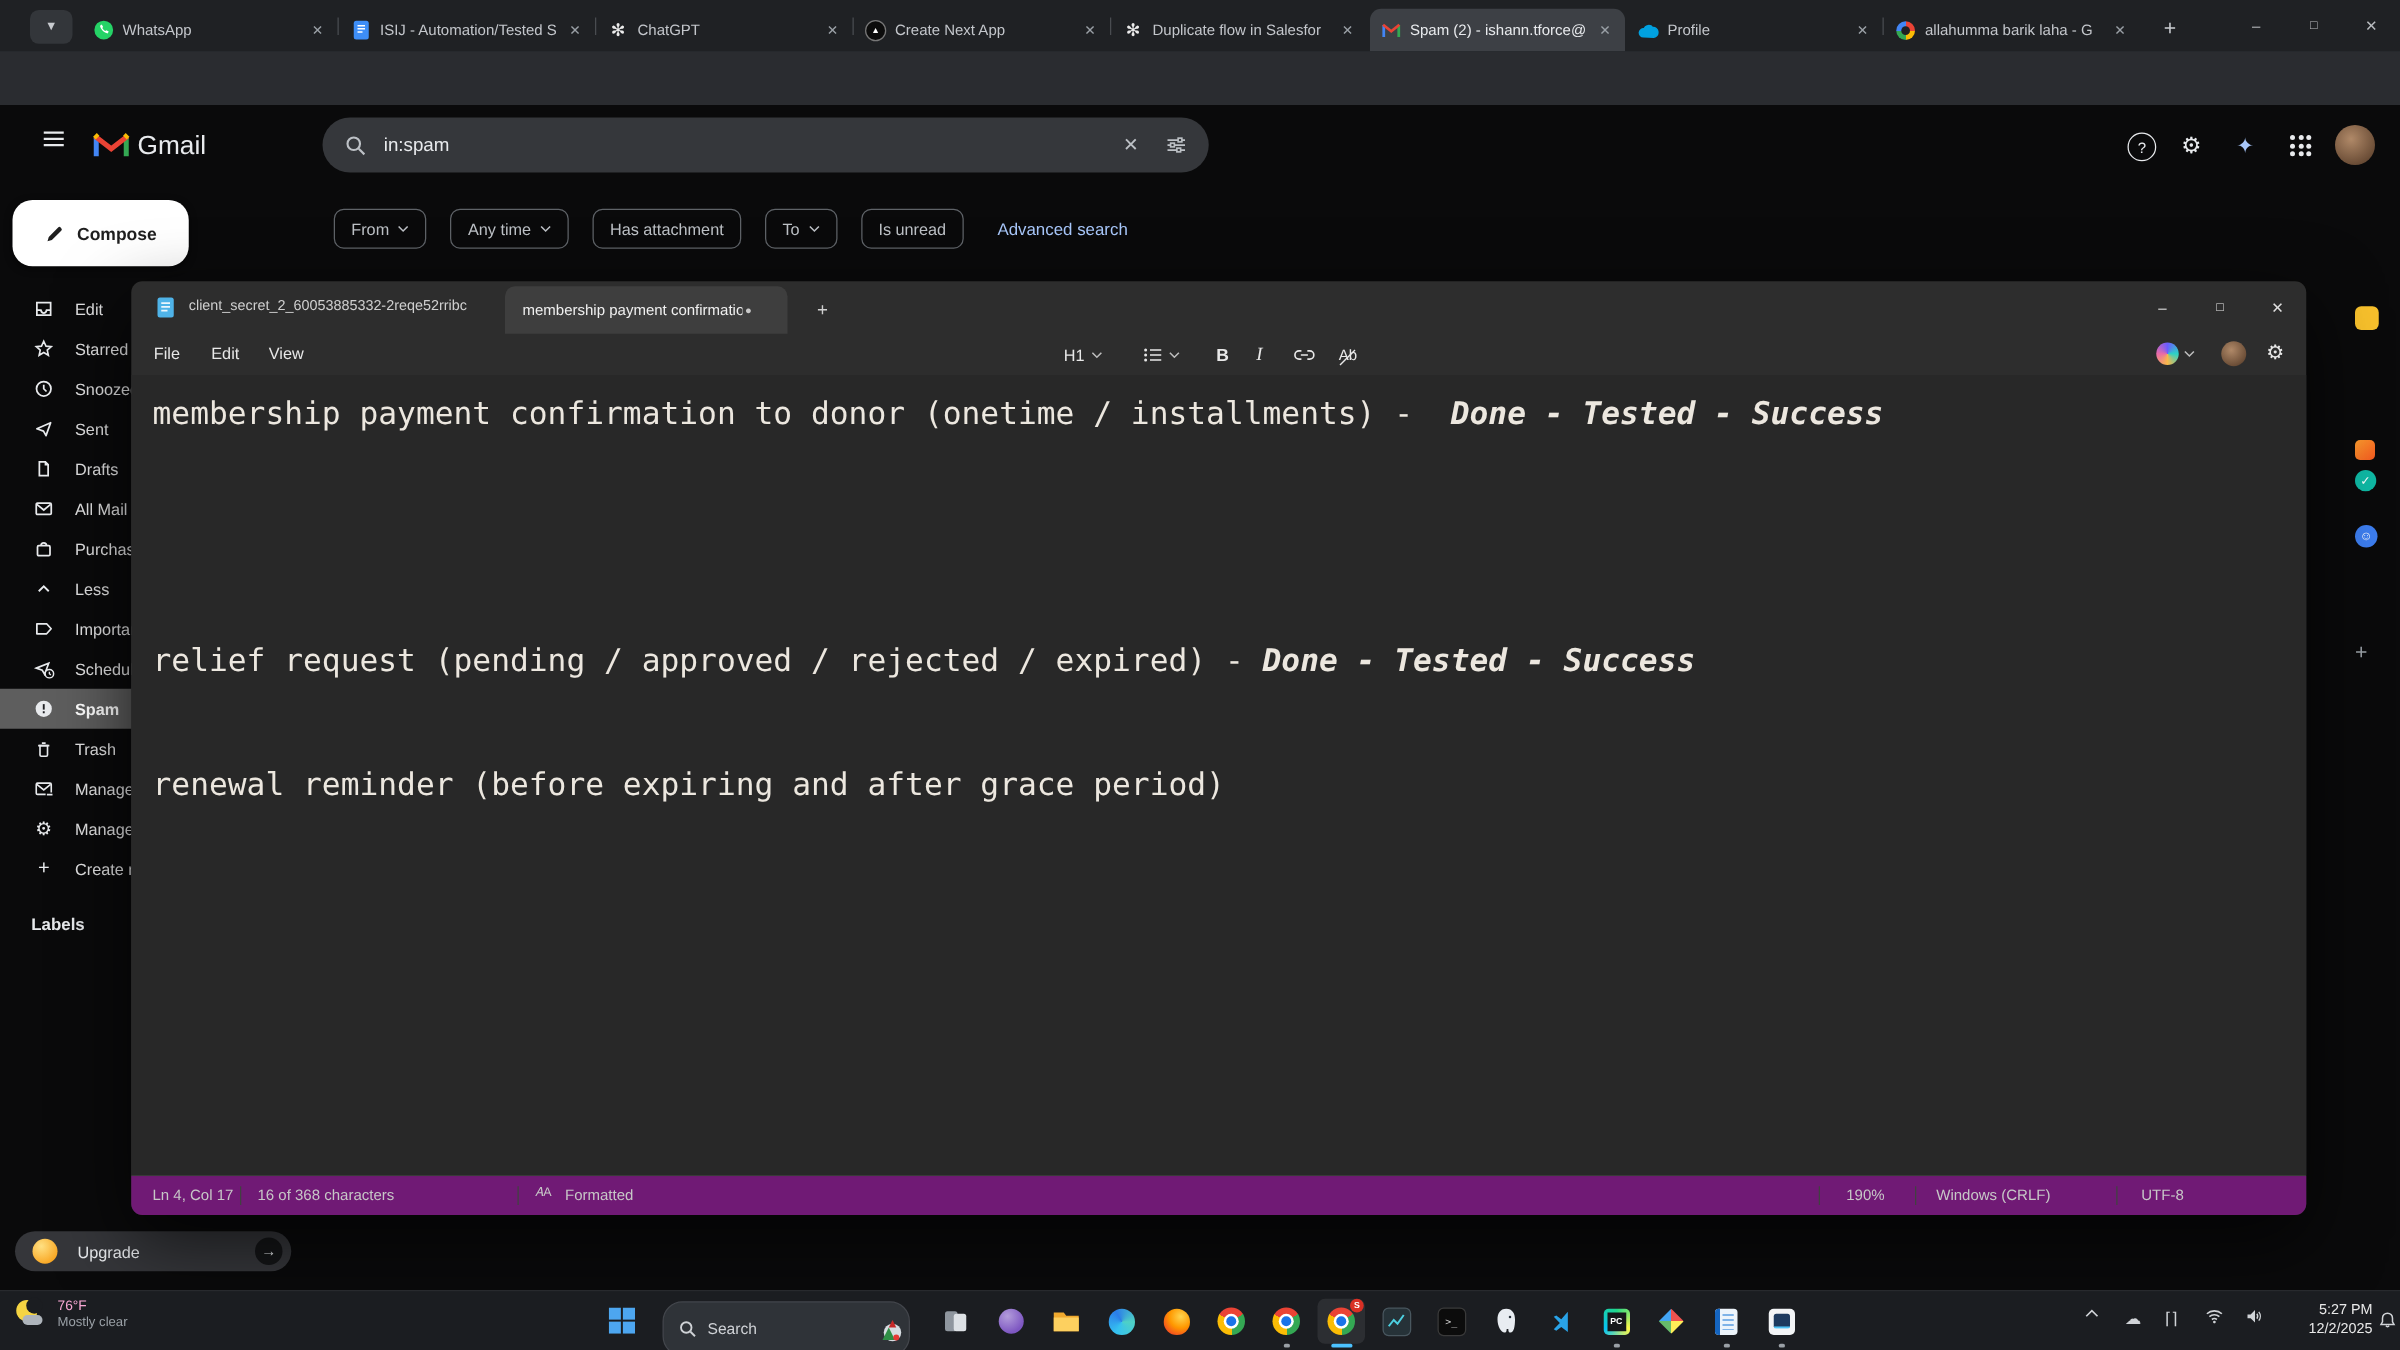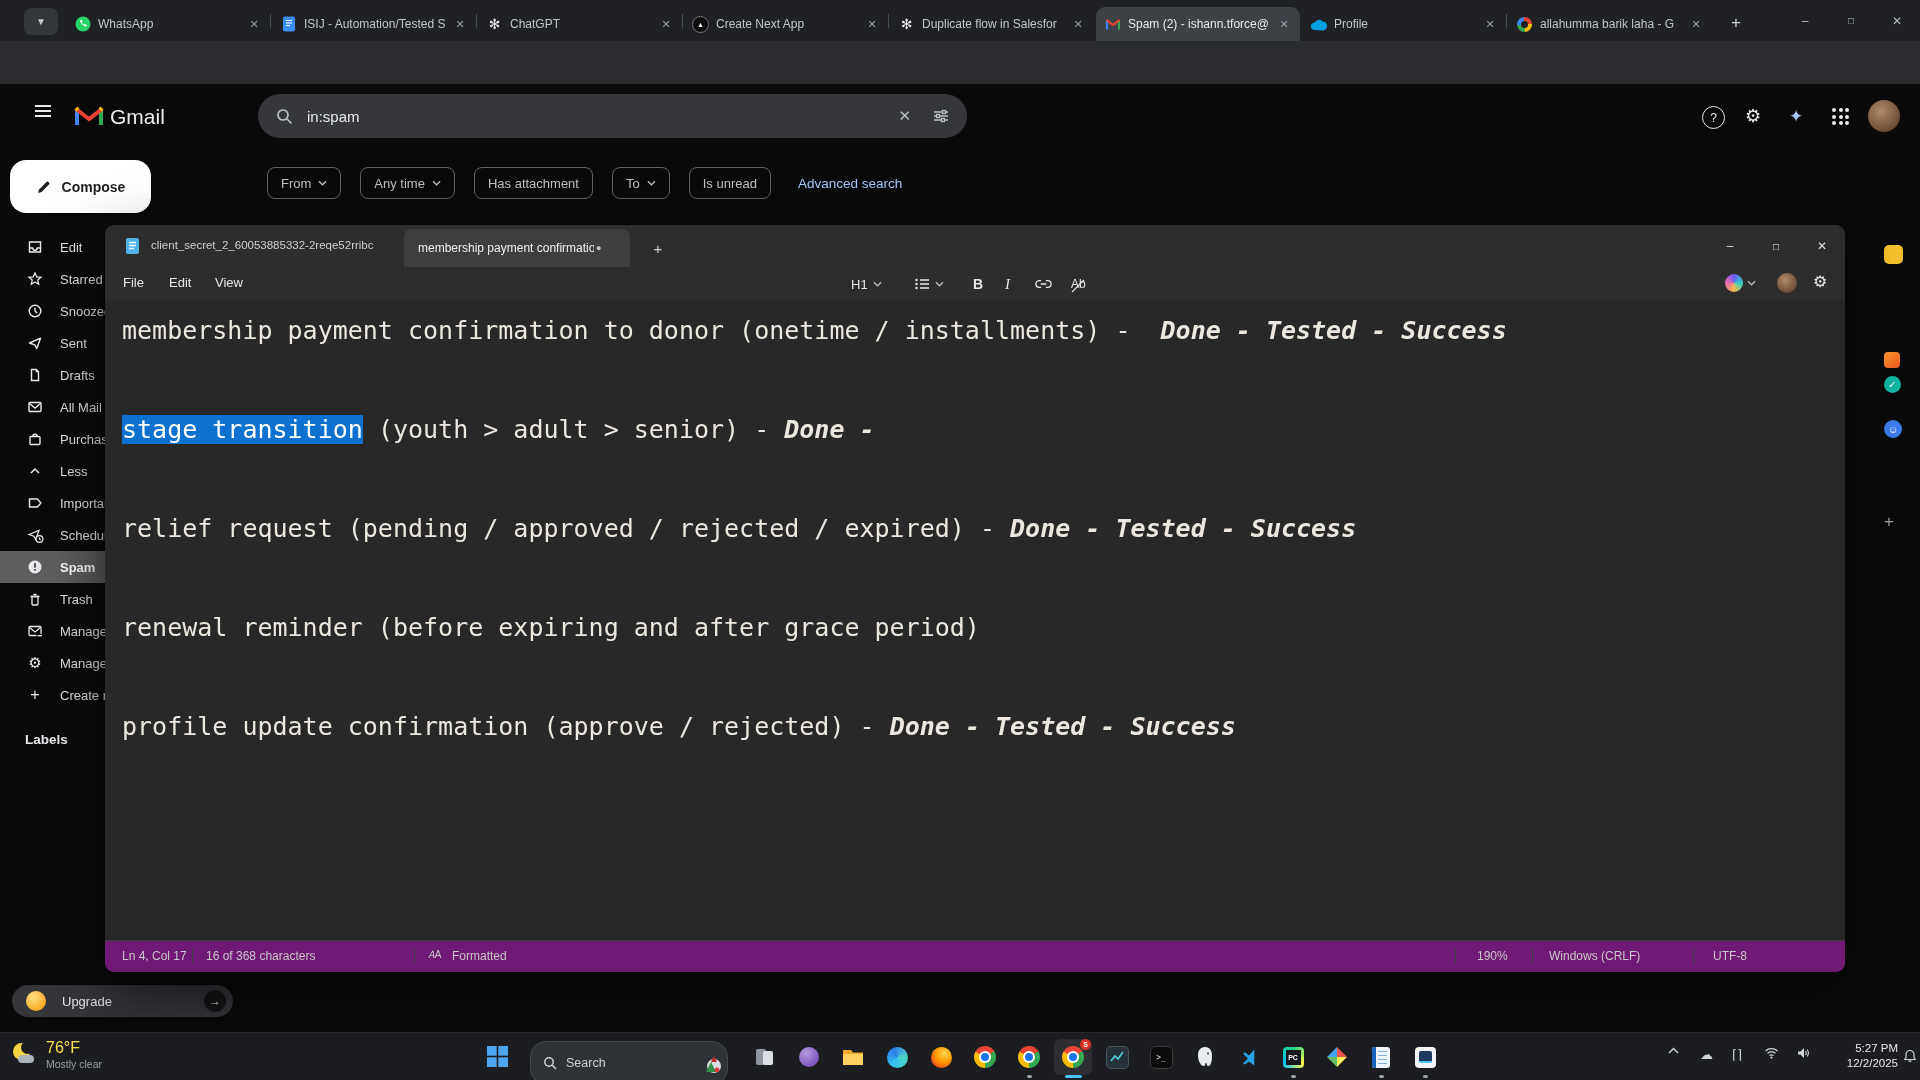--- a/index.html
+++ b/index.html
@@ -504,24 +504,22 @@
       <svg width="9" height="6" viewBox="0 0 10 6">
           <path d="M1 1l4 4 4-4" stroke="#bdbdbd" fill="none" stroke-width="1.4"></path>
         </svg>
     </span>
     <span class="abs avatar" style="left:1672px;top:6px;width:20px;height:20px;"></span>
     <span class="abs ic" style="left:1708px;top:5px;color:#e8e8e8;font-size:16px;">⚙</span>
   </div>
 
   <div id="npeditor">
       <div class="eline" style="top: 14px;"><span class="seg-n">membership payment confirmation to donor (onetime / installments) -  </span><span class="seg-b">Done - Tested - Success</span></div>
-      <div class="eline" style="top: 113px;"><span class="seg-sel">stage transition</span><span class="seg-n"> (youth &gt; adult &gt; senior) - </span><span class="seg-b">Done -</span></div>
       <div class="eline" style="top: 212px;"><span class="seg-n">relief request (pending / approved / rejected / expired) - </span><span class="seg-b">Done - Tested - Success</span></div>
       <div class="eline" style="top: 311px;"><span class="seg-n">renewal reminder (before expiring and after grace period)</span></div>
-      <div class="eline" style="top: 410px;"><span class="seg-n">profile update confirmation (approve / rejected) - </span><span class="seg-b">Done - Tested - Success</span></div>
     </div>
 
   <div id="npstatus">
     <span class="stext" style="left:17px;">Ln 4, Col 17</span>
     <span class="sdiv" style="left:87px;"></span>
     <span class="stext" style="left:101px;">16 of 368 characters</span>
     <span class="sdiv" style="left:309px;"></span>
     <span class="stext" style="left:323px;font-size:10px;">𝐴A</span>
     <span class="stext" style="left:347px;">Formatted</span>
     <span class="sdiv" style="left:1350px;"></span>
@@ -534,21 +532,21 @@
 </div>
 
 <div id="taskbar">
   <div class="abs" style="left:10px;top:5px;display:flex;align-items:center;gap:8px;">
     <span class="ic" style="position:relative;width:28px;height:28px;">
       <span style="position:absolute;left:3px;top:2px;width:17px;height:17px;border-radius:50%;background:#f5d442;"></span>
       <span style="position:absolute;left:11px;top:0;width:13px;height:13px;border-radius:50%;background:#1b1d21;"></span>
       <span style="position:absolute;left:8px;top:14px;width:16px;height:8px;border-radius:6px;background:#aeb4bb;"></span>
     </span>
     <span style="display:flex;flex-direction:column;line-height:1.25;">
-      <span style="color:#fde047;font-size:16px;">76°F</span>
+      <span style="color:#f9a8d4;font-size:11px;">76°F</span>
       <span style="color:#9aa0a6;font-size:10.5px;">Mostly clear</span>
     </span>
   </div>
 
   <span class="abs ic" style="left:487px;top:13px;">
     <svg width="21" height="21" viewBox="0 0 21 21">
         <rect x="0" y="0" width="9.7" height="9.7" fill="#4da6f0"></rect>
         <rect x="11.3" y="0" width="9.7" height="9.7" fill="#4da6f0"></rect>
         <rect x="0" y="11.3" width="9.7" height="9.7" fill="#4da6f0"></rect>
         <rect x="11.3" y="11.3" width="9.7" height="9.7" fill="#4da6f0"></rect>

